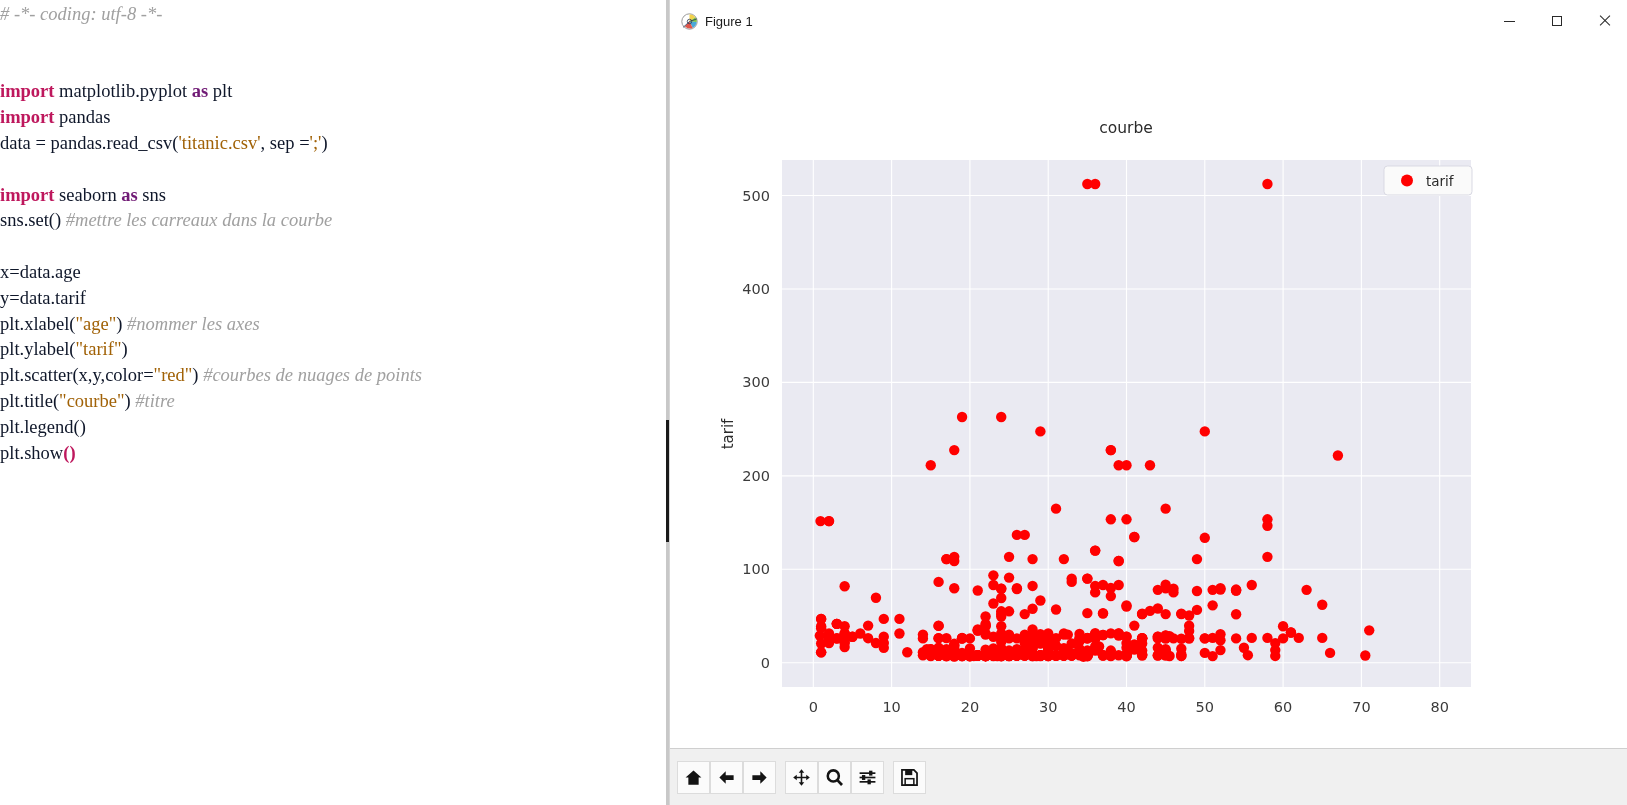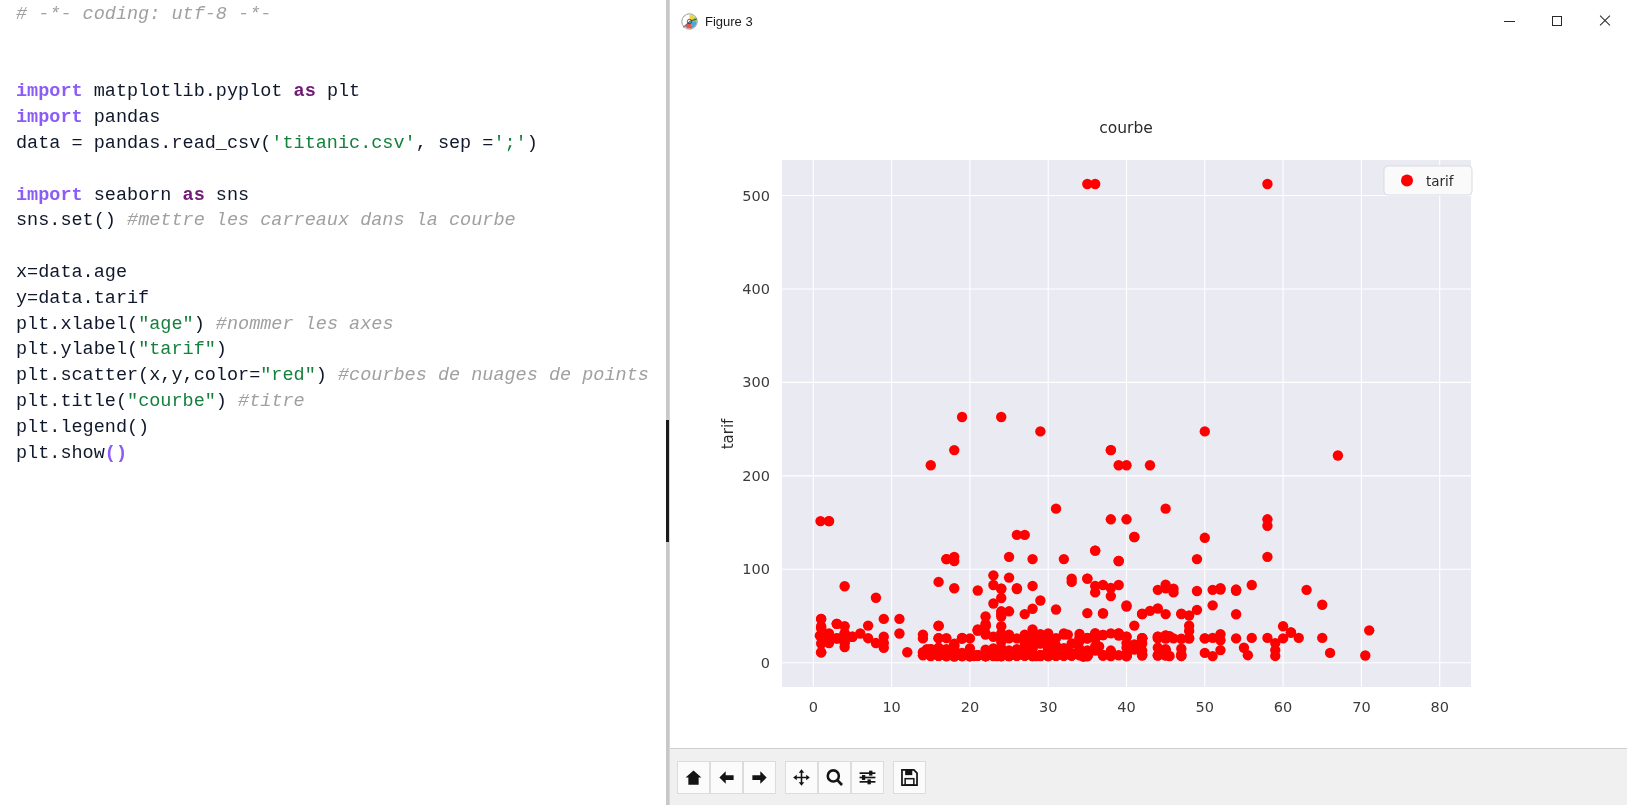--- a/index.html
+++ b/index.html
@@ -19,32 +19,32 @@
   
   #editor {
     position: absolute;
     left: 0; top: 0;
     width: 666px; height: 805px;
     background: #ffffff;
     overflow: hidden;
   }
   #code {
     position: absolute;
-    left: 16px; top: 2px;
+    left: 0; top: 2px;
     right: 0;
-    font-family: Liberation Mono, monospace;
+    font-family: Liberation Serif, serif;
     font-size: 18.5px;
     line-height: 25.8px;
     white-space: pre;
     color: #000000;
   }
   .ln { display: block; height: 25.8px; }
-  .kw { color: #8b5cf6; font-weight: bold; }
+  .kw { color: #be185d; font-weight: bold; }
   .kw2 { color: #701a75; font-weight: bold; }
-  .str { color: #15803d; }
+  .str { color: #a16207; }
   .cmt { color: #a0a0a0; font-style: italic; }
   .fn { color: #0f172a; }
 
   
   #splitter {
     position: absolute;
     left: 666px; top: 0;
     width: 3px; height: 805px;
     background: #c8c8c8;
   }
@@ -172,21 +172,21 @@
             <path d="M16 16 L27 8 A13.8 13.8 0 0 1 29.5 17 Z" fill="#7fc241"></path>
             <path d="M16 16 L29.5 17 A13.8 13.8 0 0 1 22 28 Z" fill="#49a7d8"></path>
             <path d="M16 16 L22 28 A13.8 13.8 0 0 1 7 25 Z" fill="#e0564a"></path>
             <g stroke="#2b3a55" stroke-width="1.5" fill="none">
               <circle cx="16" cy="16" r="4.2"></circle>
               <line x1="16" y1="16" x2="4" y2="27"></line>
               <line x1="16" y1="16" x2="30" y2="11"></line>
             </g>
           </svg>
         </span>
-        <span id="title-text">Figure 3</span>
+        <span id="title-text">Figure 1</span>
       </div>
       <div id="winbtns">
         <div class="winbtn">
             <span class="glyph-min"></span>
           </div>
         <div class="winbtn">
             <span class="glyph-max"></span>
           </div>
         <div class="winbtn close">
             <span class="glyph-close"></span>

